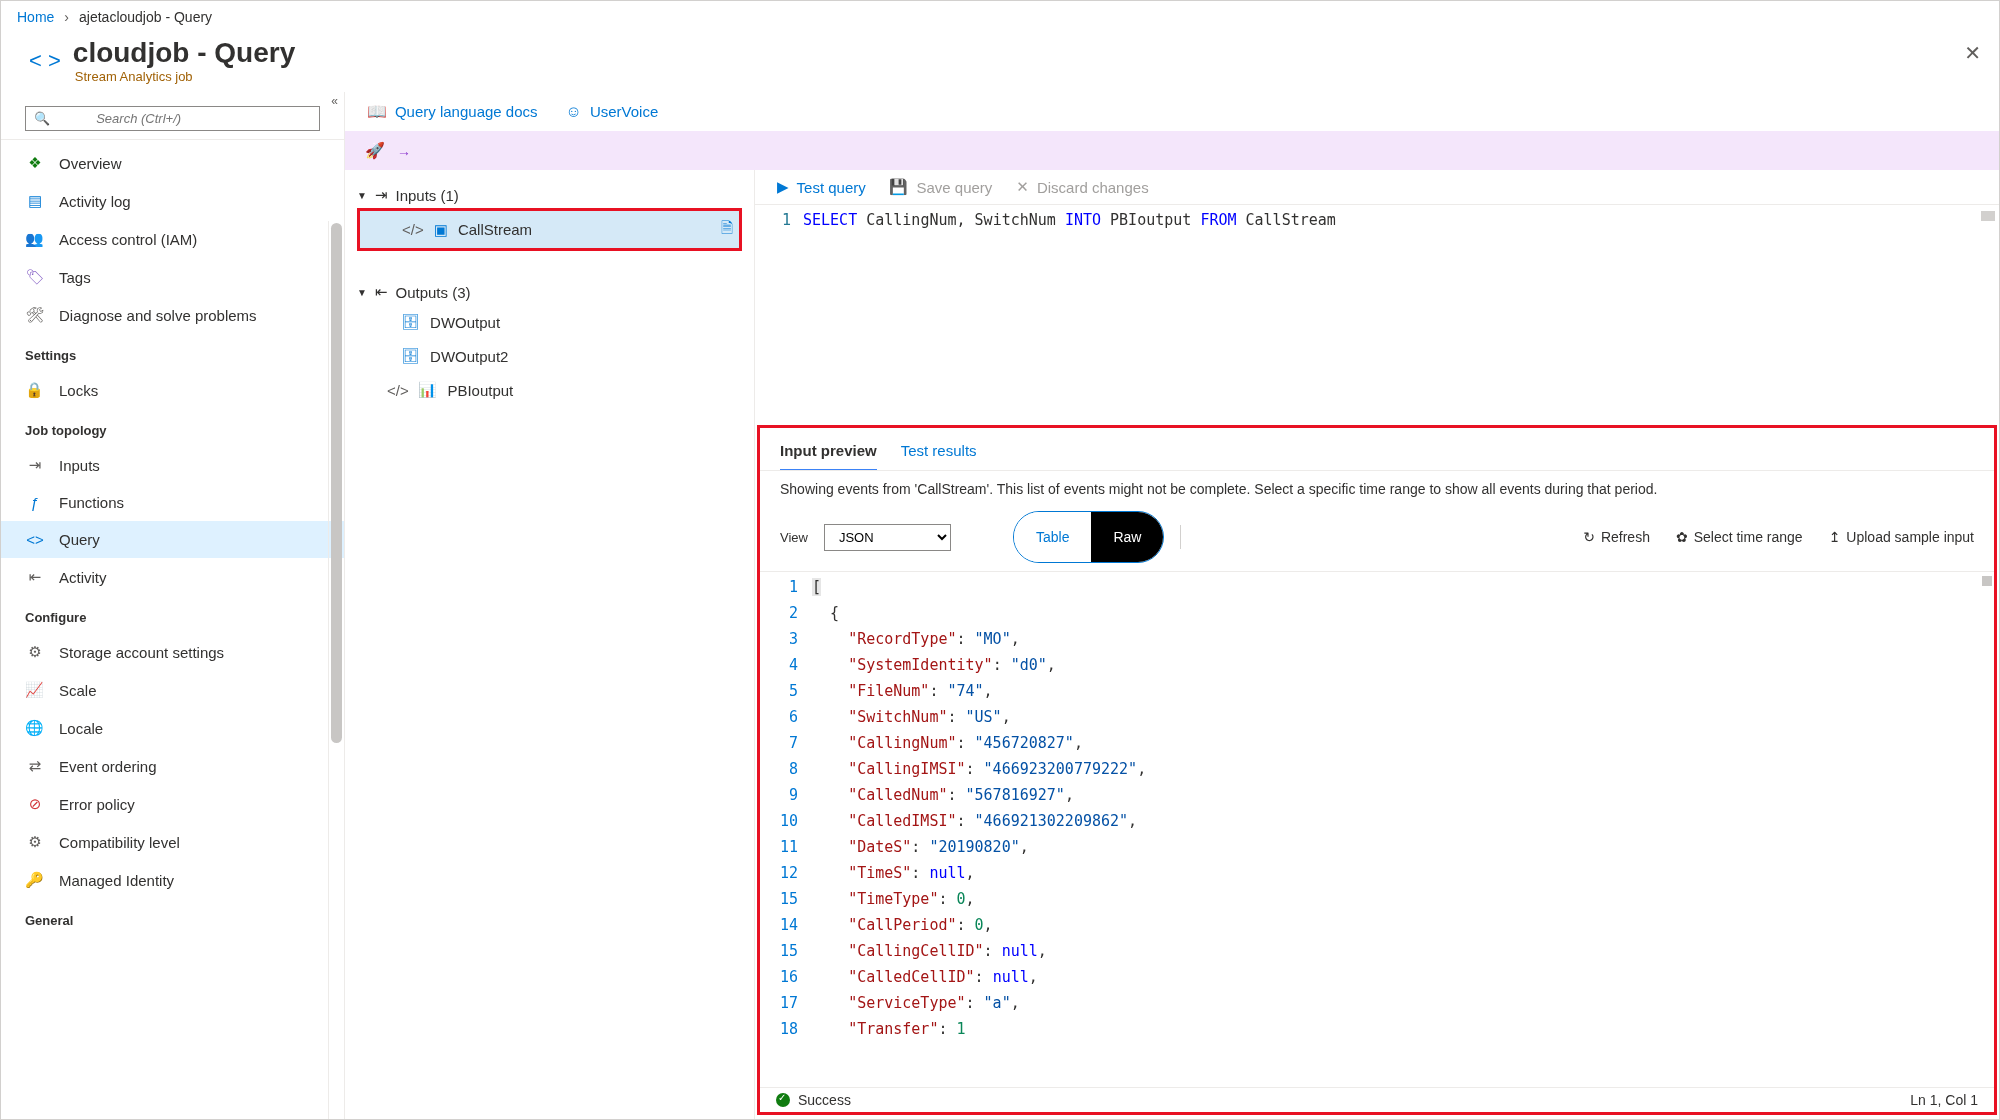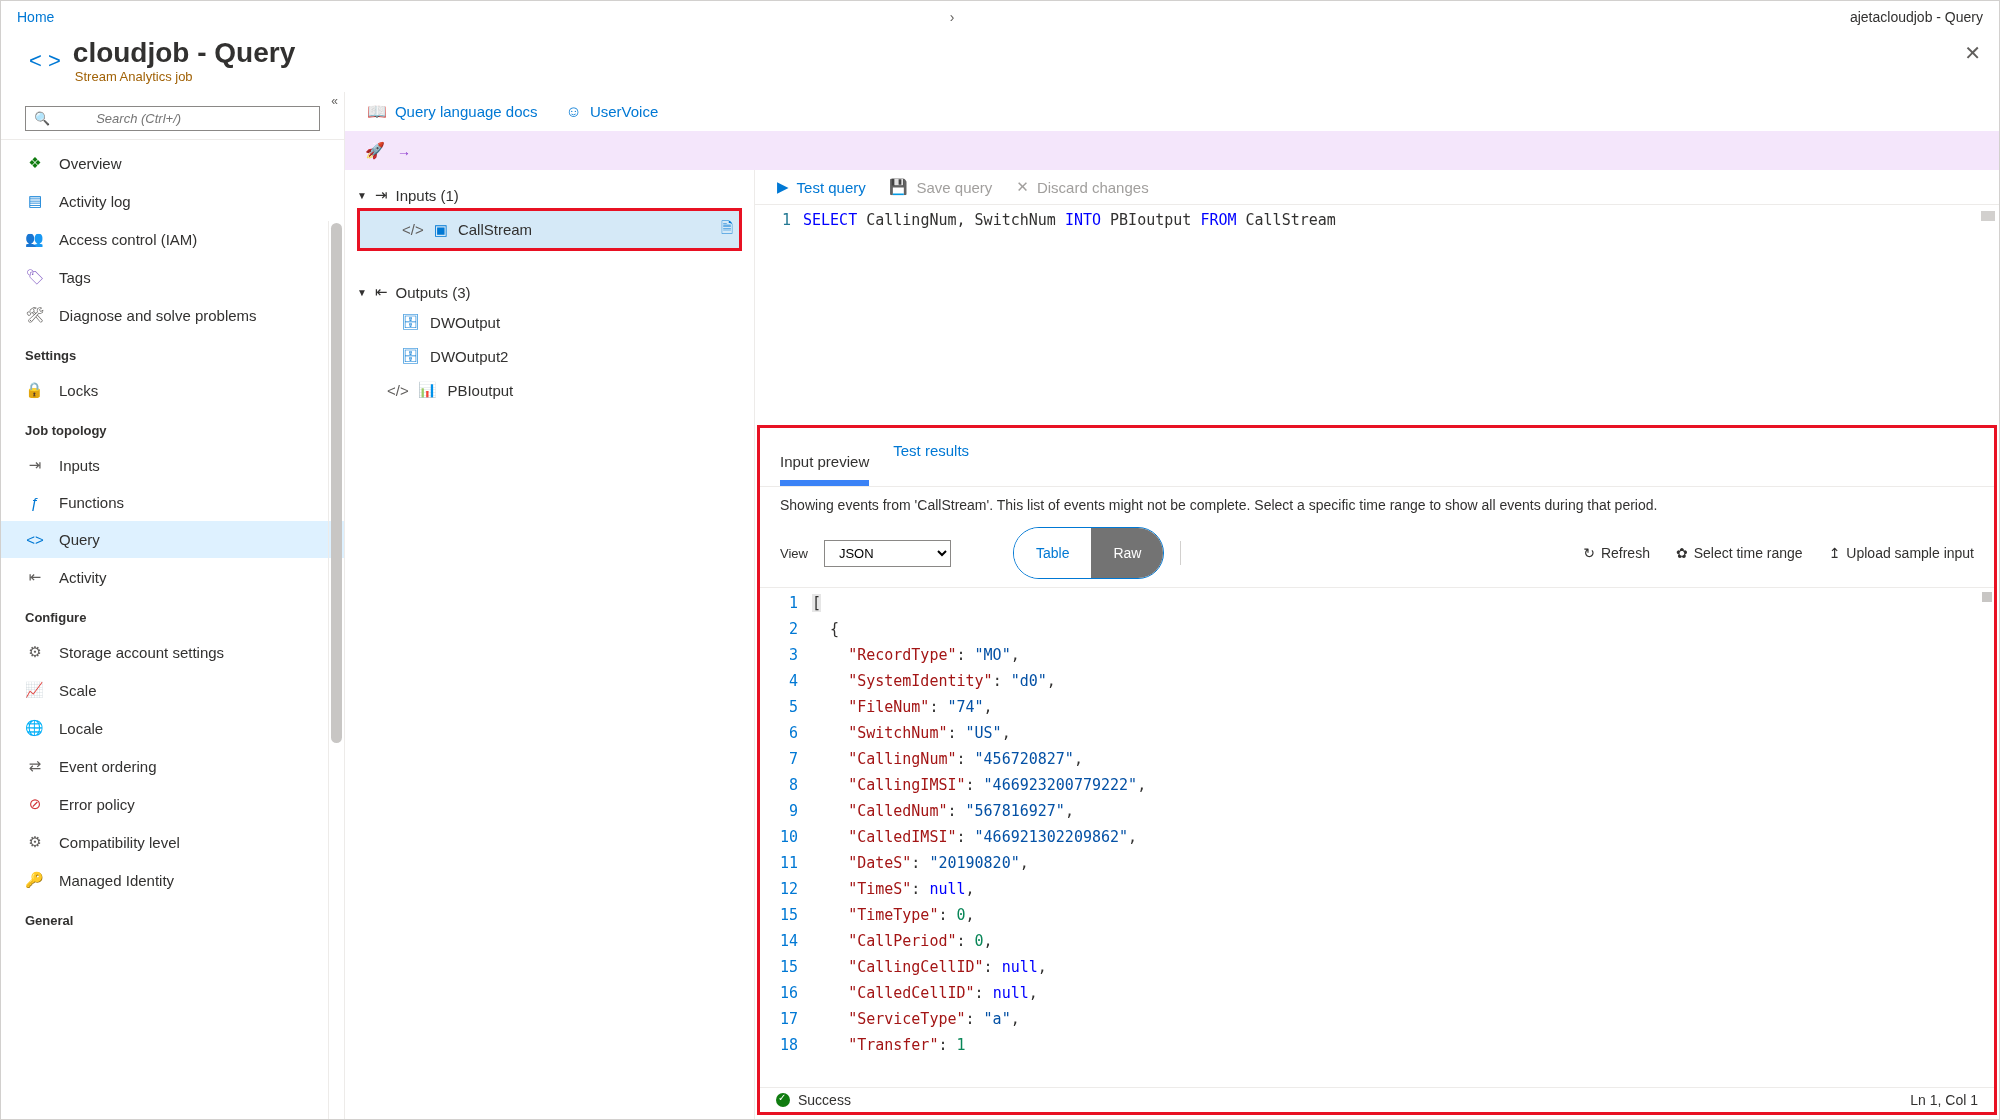--- a/index.html
+++ b/index.html
@@ -1,20 +1,20 @@
 <!DOCTYPE html>
 <html><head>
 <meta charset="utf-8">
 <style>
   * { box-sizing: border-box; margin: 0; padding: 0; }
   html, body { height: 100%; font-family: "Segoe UI", -apple-system, Arial, sans-serif; font-size: 13px; color: #323130; background: #fff; }
   .app { display: flex; flex-direction: column; width: 2000px; height: 1120px; border: 1px solid #d2d0ce; }
 
   
-  .breadcrumb { display: flex; align-items: center; padding: 8px 16px; gap: 24px; font-size: 14px; justify-content: space-between; }
+  .breadcrumb { display: flex; align-items: center; padding: 8px 16px; gap: 10px; font-size: 14px; }
   .breadcrumb a { color: #0078d4; text-decoration: none; cursor: pointer; }
   .breadcrumb .sep { color: #605e5c; }
   .breadcrumb .cur { color: #323130; }
 
   
   .page-header { display: flex; align-items: center; padding: 4px 16px 8px 28px; position: relative; }
   .page-header .brackets { color: #0078d4; font-size: 22px; margin-right: 12px; font-weight: 400; }
   .page-header .titlegroup { display: flex; flex-direction: column; }
   .page-header .title { font-size: 28px; font-weight: 600; }
   .page-header .subtitle { font-size: 13px; color: #a16207; margin-left: 2px; }
@@ -81,31 +81,31 @@
 
   .code-editor { display: flex; font-family: Consolas, monospace; font-size: 15px; padding: 6px 0; position: relative; flex: 0 0 auto; min-height: 220px; }
   .code-editor .gutter { width: 48px; text-align: right; padding-right: 12px; color: #237893; }
   .code-editor .code-line .kw { color: #0000ff; }
   .code-editor .code-line .ident { color: #323130; }
   .code-editor .minimap { position: absolute; right: 4px; top: 6px; width: 14px; height: 10px; background: #d2d0ce; }
 
   .preview-frame { border: 3px solid #e81123; flex: 1; display: flex; flex-direction: column; min-height: 0; margin: 0 2px 4px 2px; }
   .tabs { display: flex; gap: 24px; padding: 8px 20px 0; border-bottom: 1px solid #edebe9; font-size: 15px; }
   .tab { padding: 6px 0 10px; cursor: pointer; }
-  .tab.active { border-bottom: 6px solid #3b82f6; font-weight: 400; margin-top: 11px; }
+  .tab.active { border-bottom: 1px solid #3b82f6; font-weight: 700; }
   .tab.link { color: #0078d4; }
 
   .preview-note { padding: 10px 20px; font-size: 14px; }
   .preview-ctrls { display: flex; align-items: center; gap: 16px; padding: 4px 20px 8px; }
   .preview-ctrls .lbl { color: #323130; }
   .preview-ctrls select { padding: 4px 60px 4px 10px; border: 1px solid #8a8886; background: #fff; font-size: 13px; }
   .toggle { display: flex; border: 1px solid #0078d4; border-radius: 999px; overflow: hidden; }
   .toggle .seg { padding: 17px 22px; font-size: 14px; cursor: pointer; }
   .toggle .seg.table { color: #0078d4; background: #fff; }
-  .toggle .seg.raw { background: #737373; color: #fff; }
+  .toggle .seg.raw { background: #000000; color: #fff; }
   .right-links { margin-left: auto; display: flex; gap: 26px; }
   .right-links .rl { display: flex; align-items: center; gap: 6px; color: #323130; cursor: pointer; font-size: 14px; }
   .vdiv { width: 1px; height: 24px; background: #d2d0ce; }
 
   .json-view { flex: 1; display: flex; font-family: Consolas, monospace; font-size: 15px; overflow: hidden; border-top: 1px solid #edebe9; position: relative; }
   .json-view .gutter { width: 52px; text-align: right; padding: 2px 14px 0 0; color: #0078d4; line-height: 26px; }
   .json-view .body { padding: 2px 0 0 0; line-height: 26px; white-space: pre; }
   .tok-key  { color: #a31515; }
   .tok-str  { color: #0451a5; }
   .tok-num  { color: #098658; }

